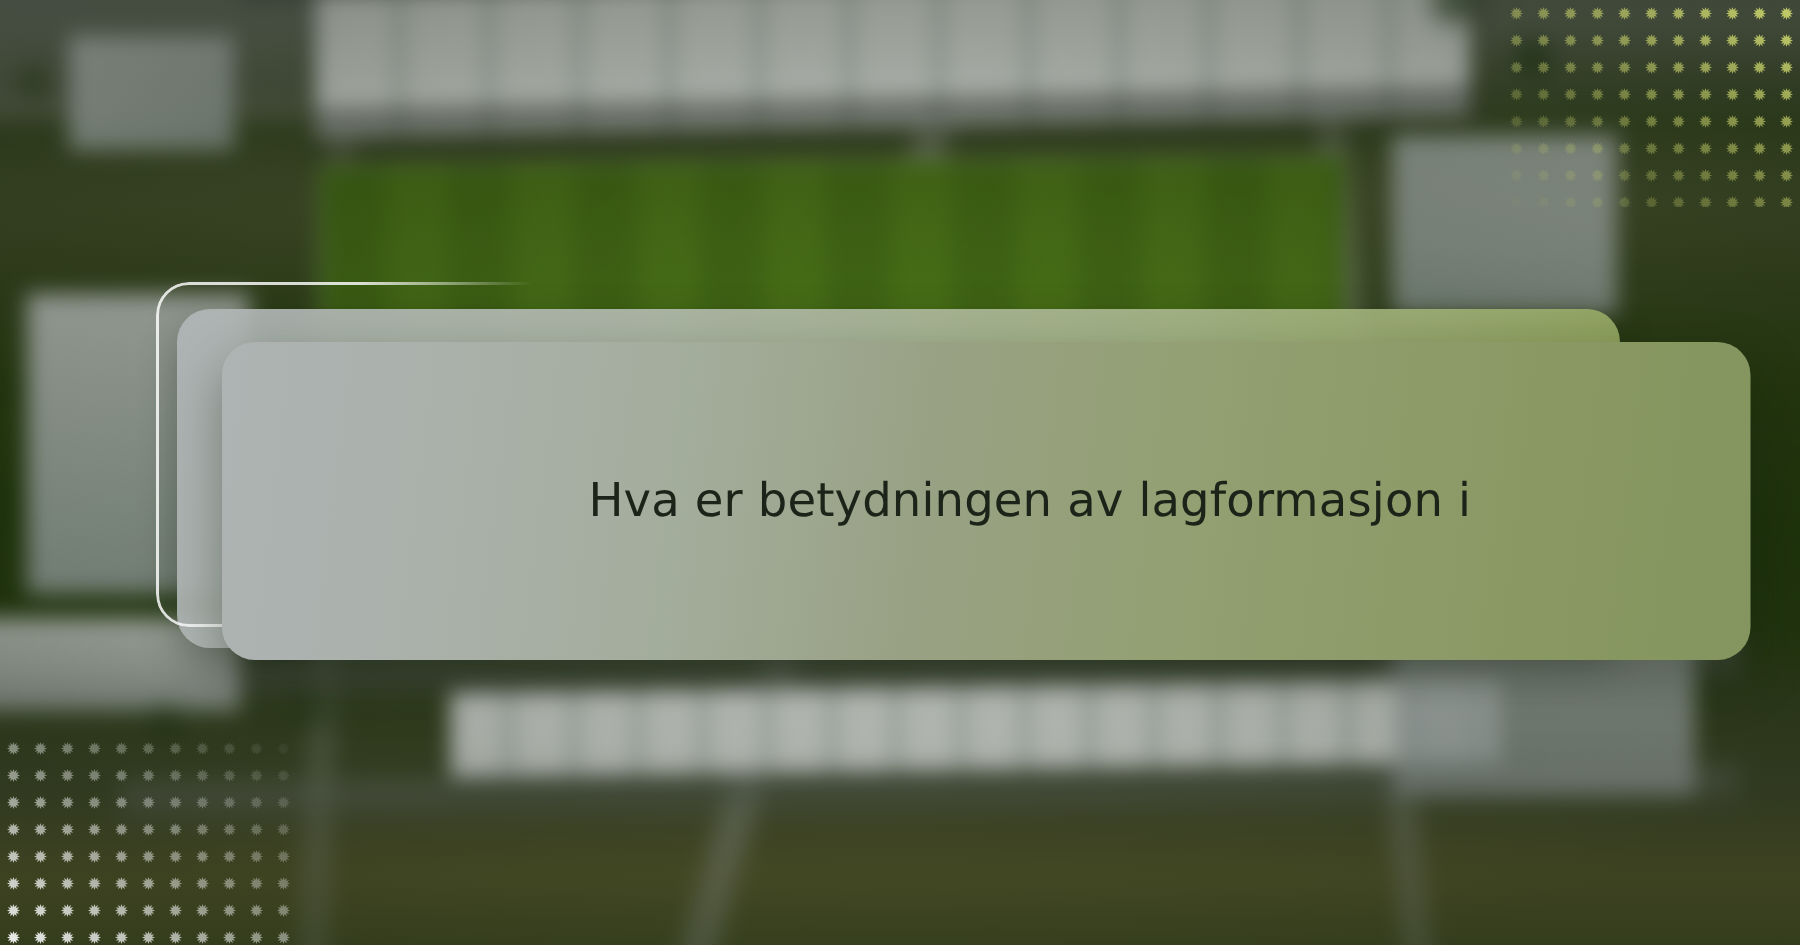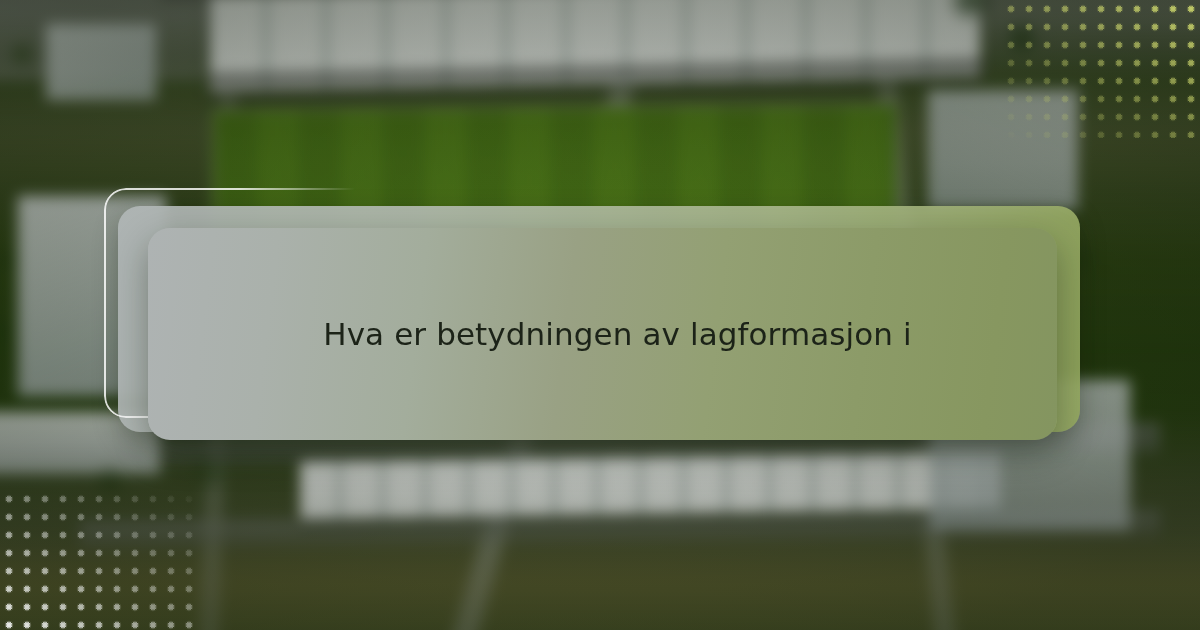--- a/index.html
+++ b/index.html
@@ -224,36 +224,37 @@
         rgba(168,182,140,0.92) 66%,
         rgba(150,170,96,0.9) 100%);
     box-shadow: 0 10px 26px rgba(20,30,14,0.3);
   }
 
   
   #card-front {
     position: absolute;
     left: 44px;
     top: 40px;
-    width: 909px;
+    width: 991px;
     height: 212px;
     border-radius: 22px;
     background: linear-gradient(97deg,
         #aeb3b3 0%,
         #aab1ab 14%,
         #a3ad9c 30%,
         #99a184 46%,
         #93a073 62%,
         #8c9b68 78%,
         #879760 92%,
         #849560 100%);
     box-shadow: 0 14px 34px rgba(18,28,12,0.36);
     display: flex;
     align-items: center;
     justify-content: center;
+    padding-left: 28px;
   }
 
   #question-text {
     width: 760px;
     text-align: center;
     color: #1c2318;
     font-size: 31px;
     line-height: 1.62;
     font-weight: 400;
     letter-spacing: 0.1px;

